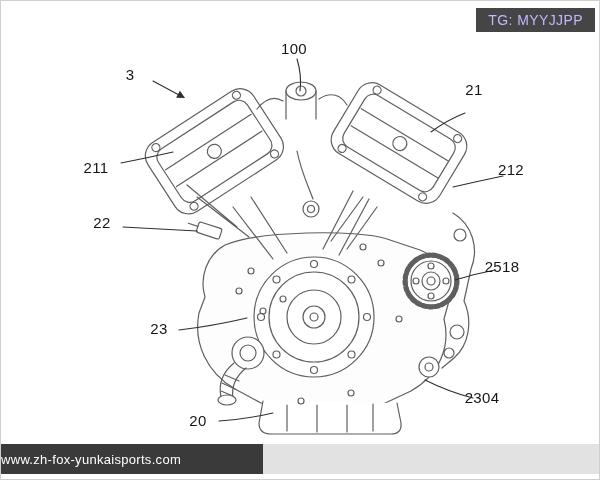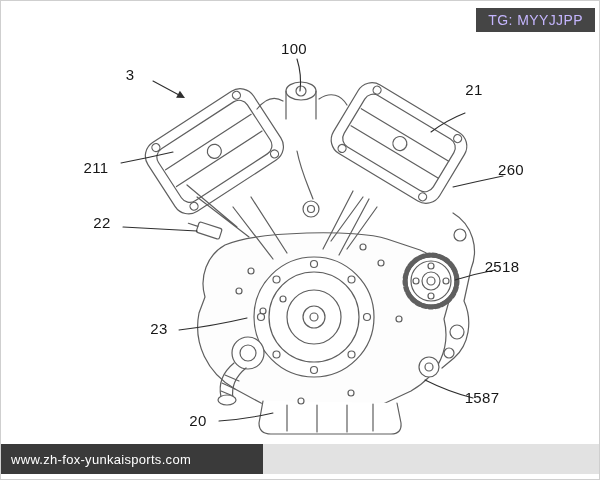--- a/index.html
+++ b/index.html
@@ -36,21 +36,20 @@
     left:0;right:0;bottom:5px;
     height:30px;
     display:flex;
   }
   .footer-dark{
     width:262px;
     background:#3a3a3a;
     color:#ffffff;
     display:flex;
     align-items:center;
-    padding-left:10px;
     font-size:13px;
     letter-spacing:.3px;
     box-sizing:border-box;
   }
   .footer-light{
     flex:1;
     background:#e2e2e2;
   }
 </style>
 </head>
@@ -175,25 +174,25 @@
       <path d="M178 329 Q212 325 246 317"></path>
       <path d="M472 397 Q448 391 424 379"></path>
       <path d="M218 420 Q246 418 272 412"></path>
     </g>
   </svg>
 
   <span class="callout" style="left:129px;top:73px">3</span>
   <span class="callout" style="left:293px;top:47px">100</span>
   <span class="callout" style="left:473px;top:88px">21</span>
   <span class="callout" style="left:95px;top:166px">211</span>
-  <span class="callout" style="left:510px;top:168px">260</span>
+  <span class="callout" style="left:510px;top:168px">212</span>
   <span class="callout" style="left:101px;top:221px">22</span>
   <span class="callout" style="left:501px;top:265px">2518</span>
   <span class="callout" style="left:158px;top:327px">23</span>
-  <span class="callout" style="left:481px;top:396px">1587</span>
+  <span class="callout" style="left:481px;top:396px">2304</span>
   <span class="callout" style="left:197px;top:419px">20</span>
 
   <div class="tag-box">
     <span>TG: MYYJJPP</span>
   </div>
 
   <div class="footer-strip">
     <div class="footer-dark">
       <span>www.zh-fox-yunkaisports.com</span>
     </div>

